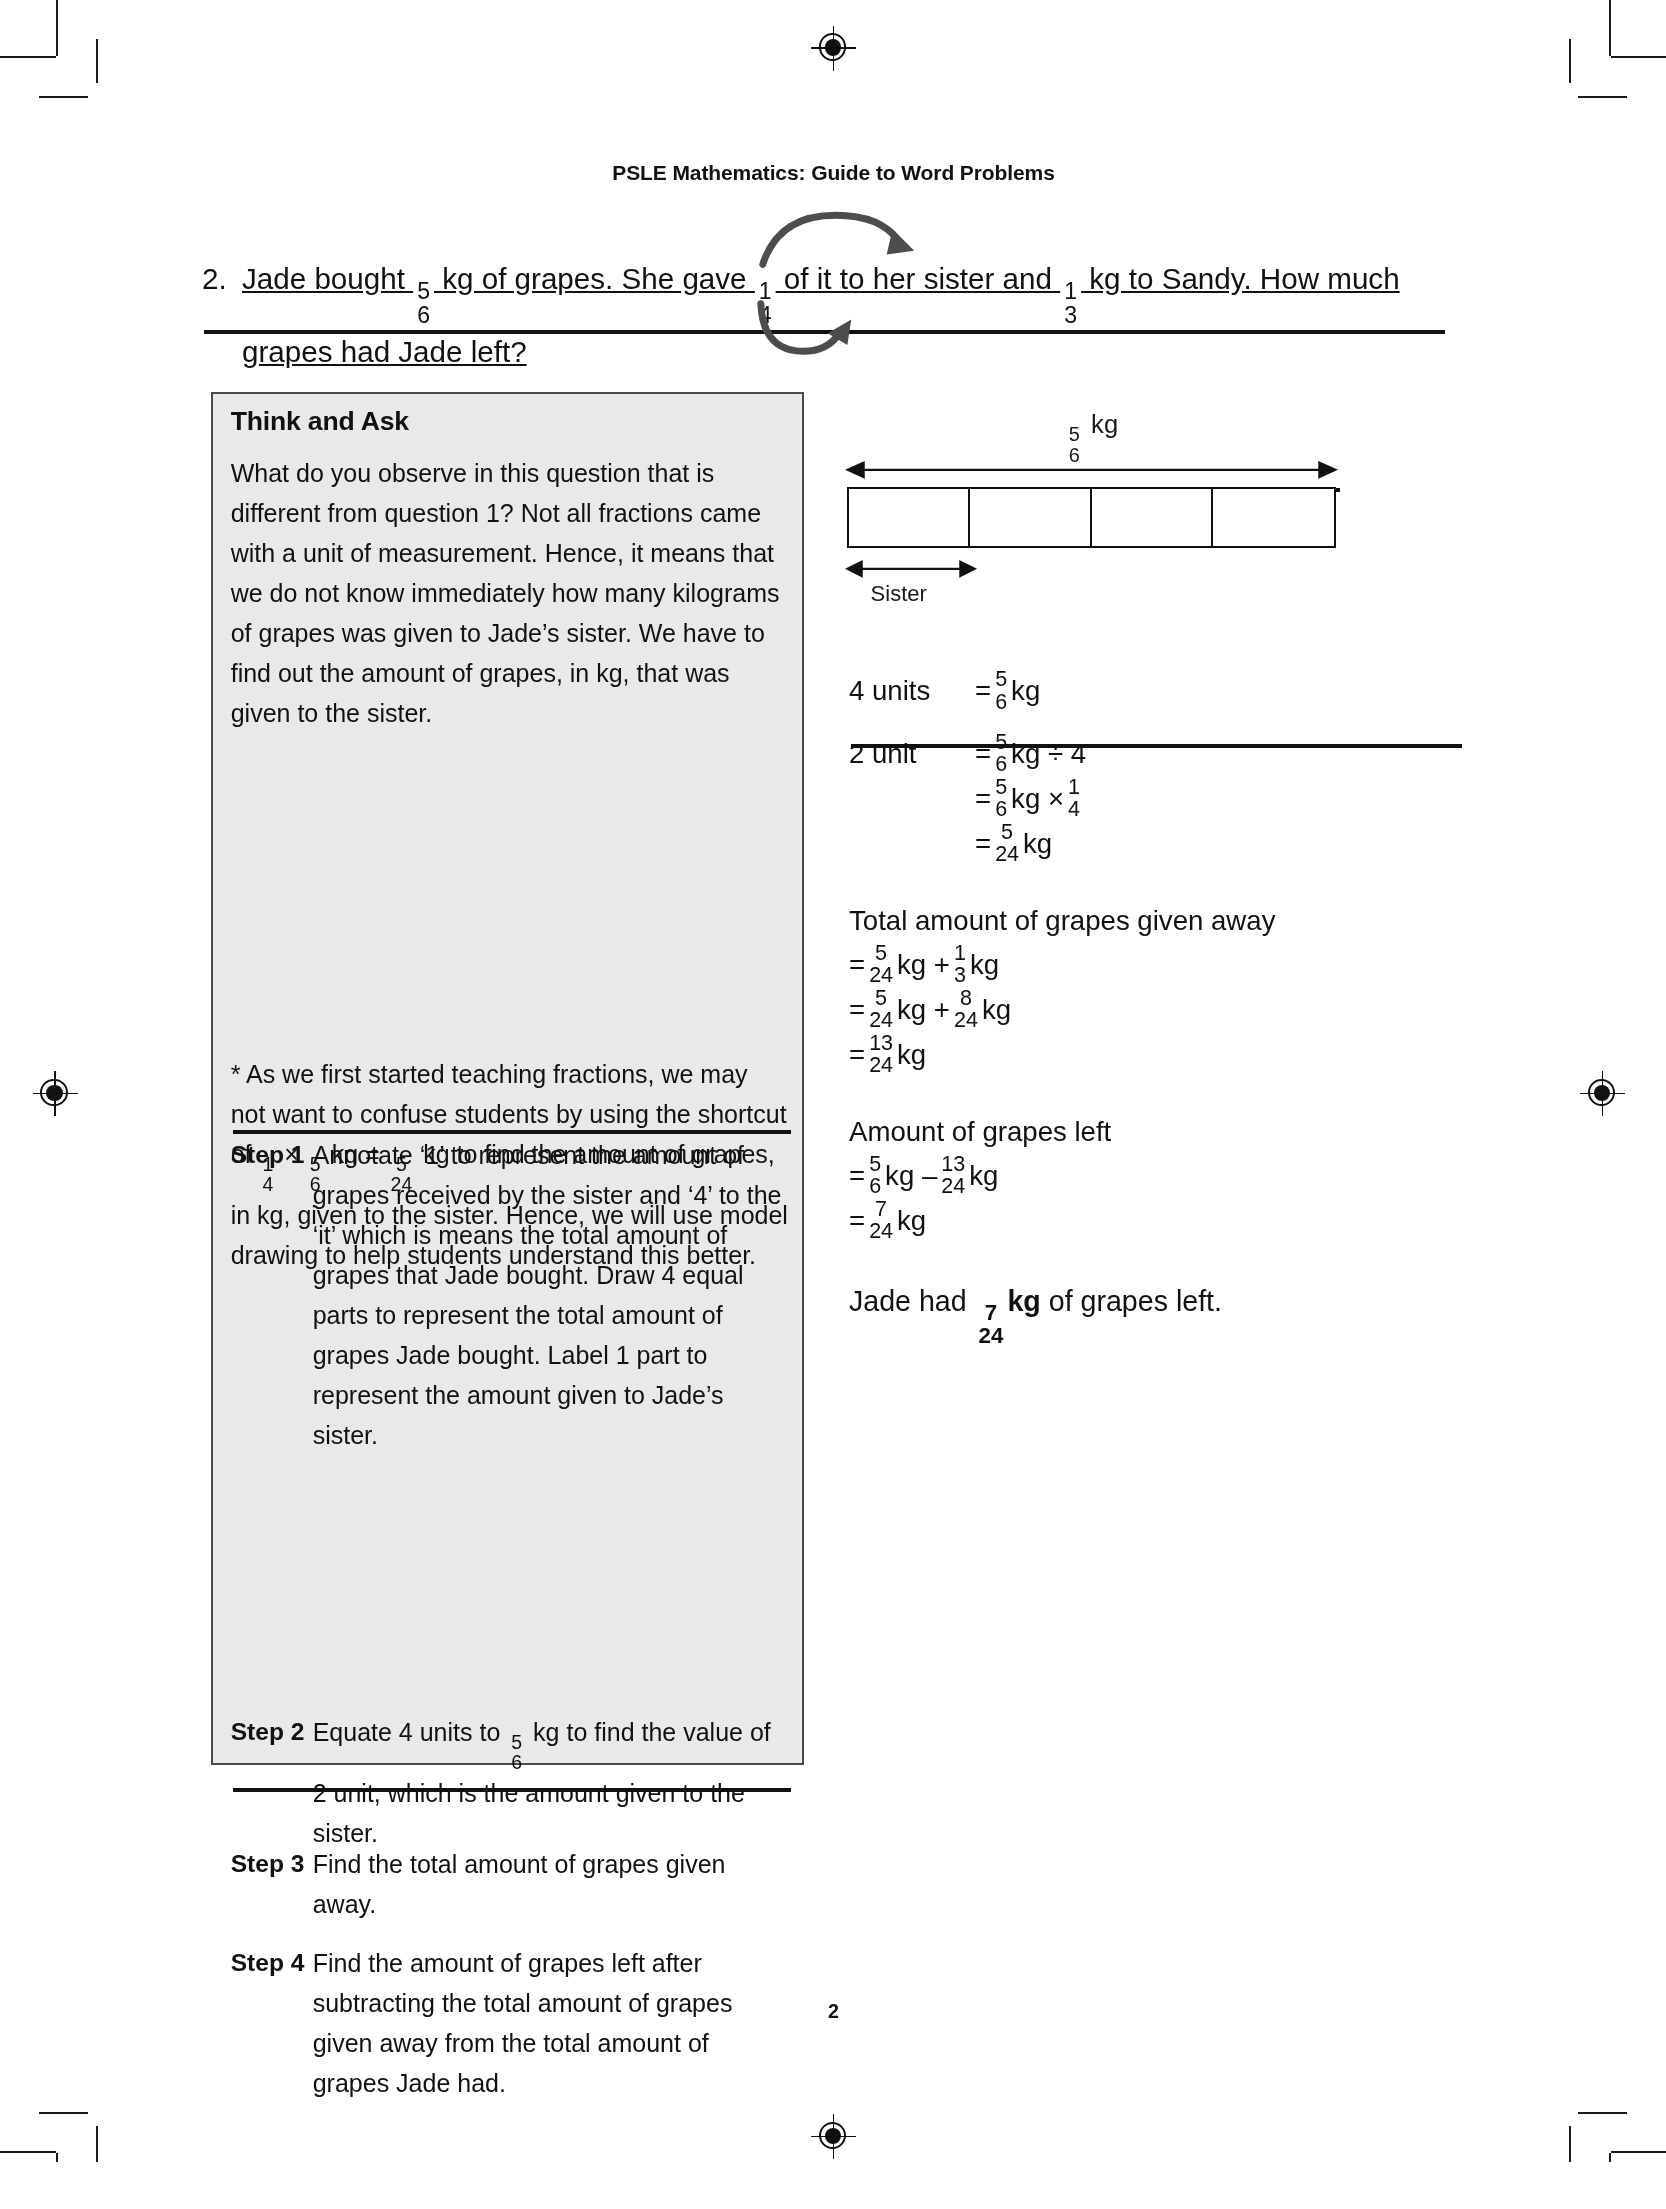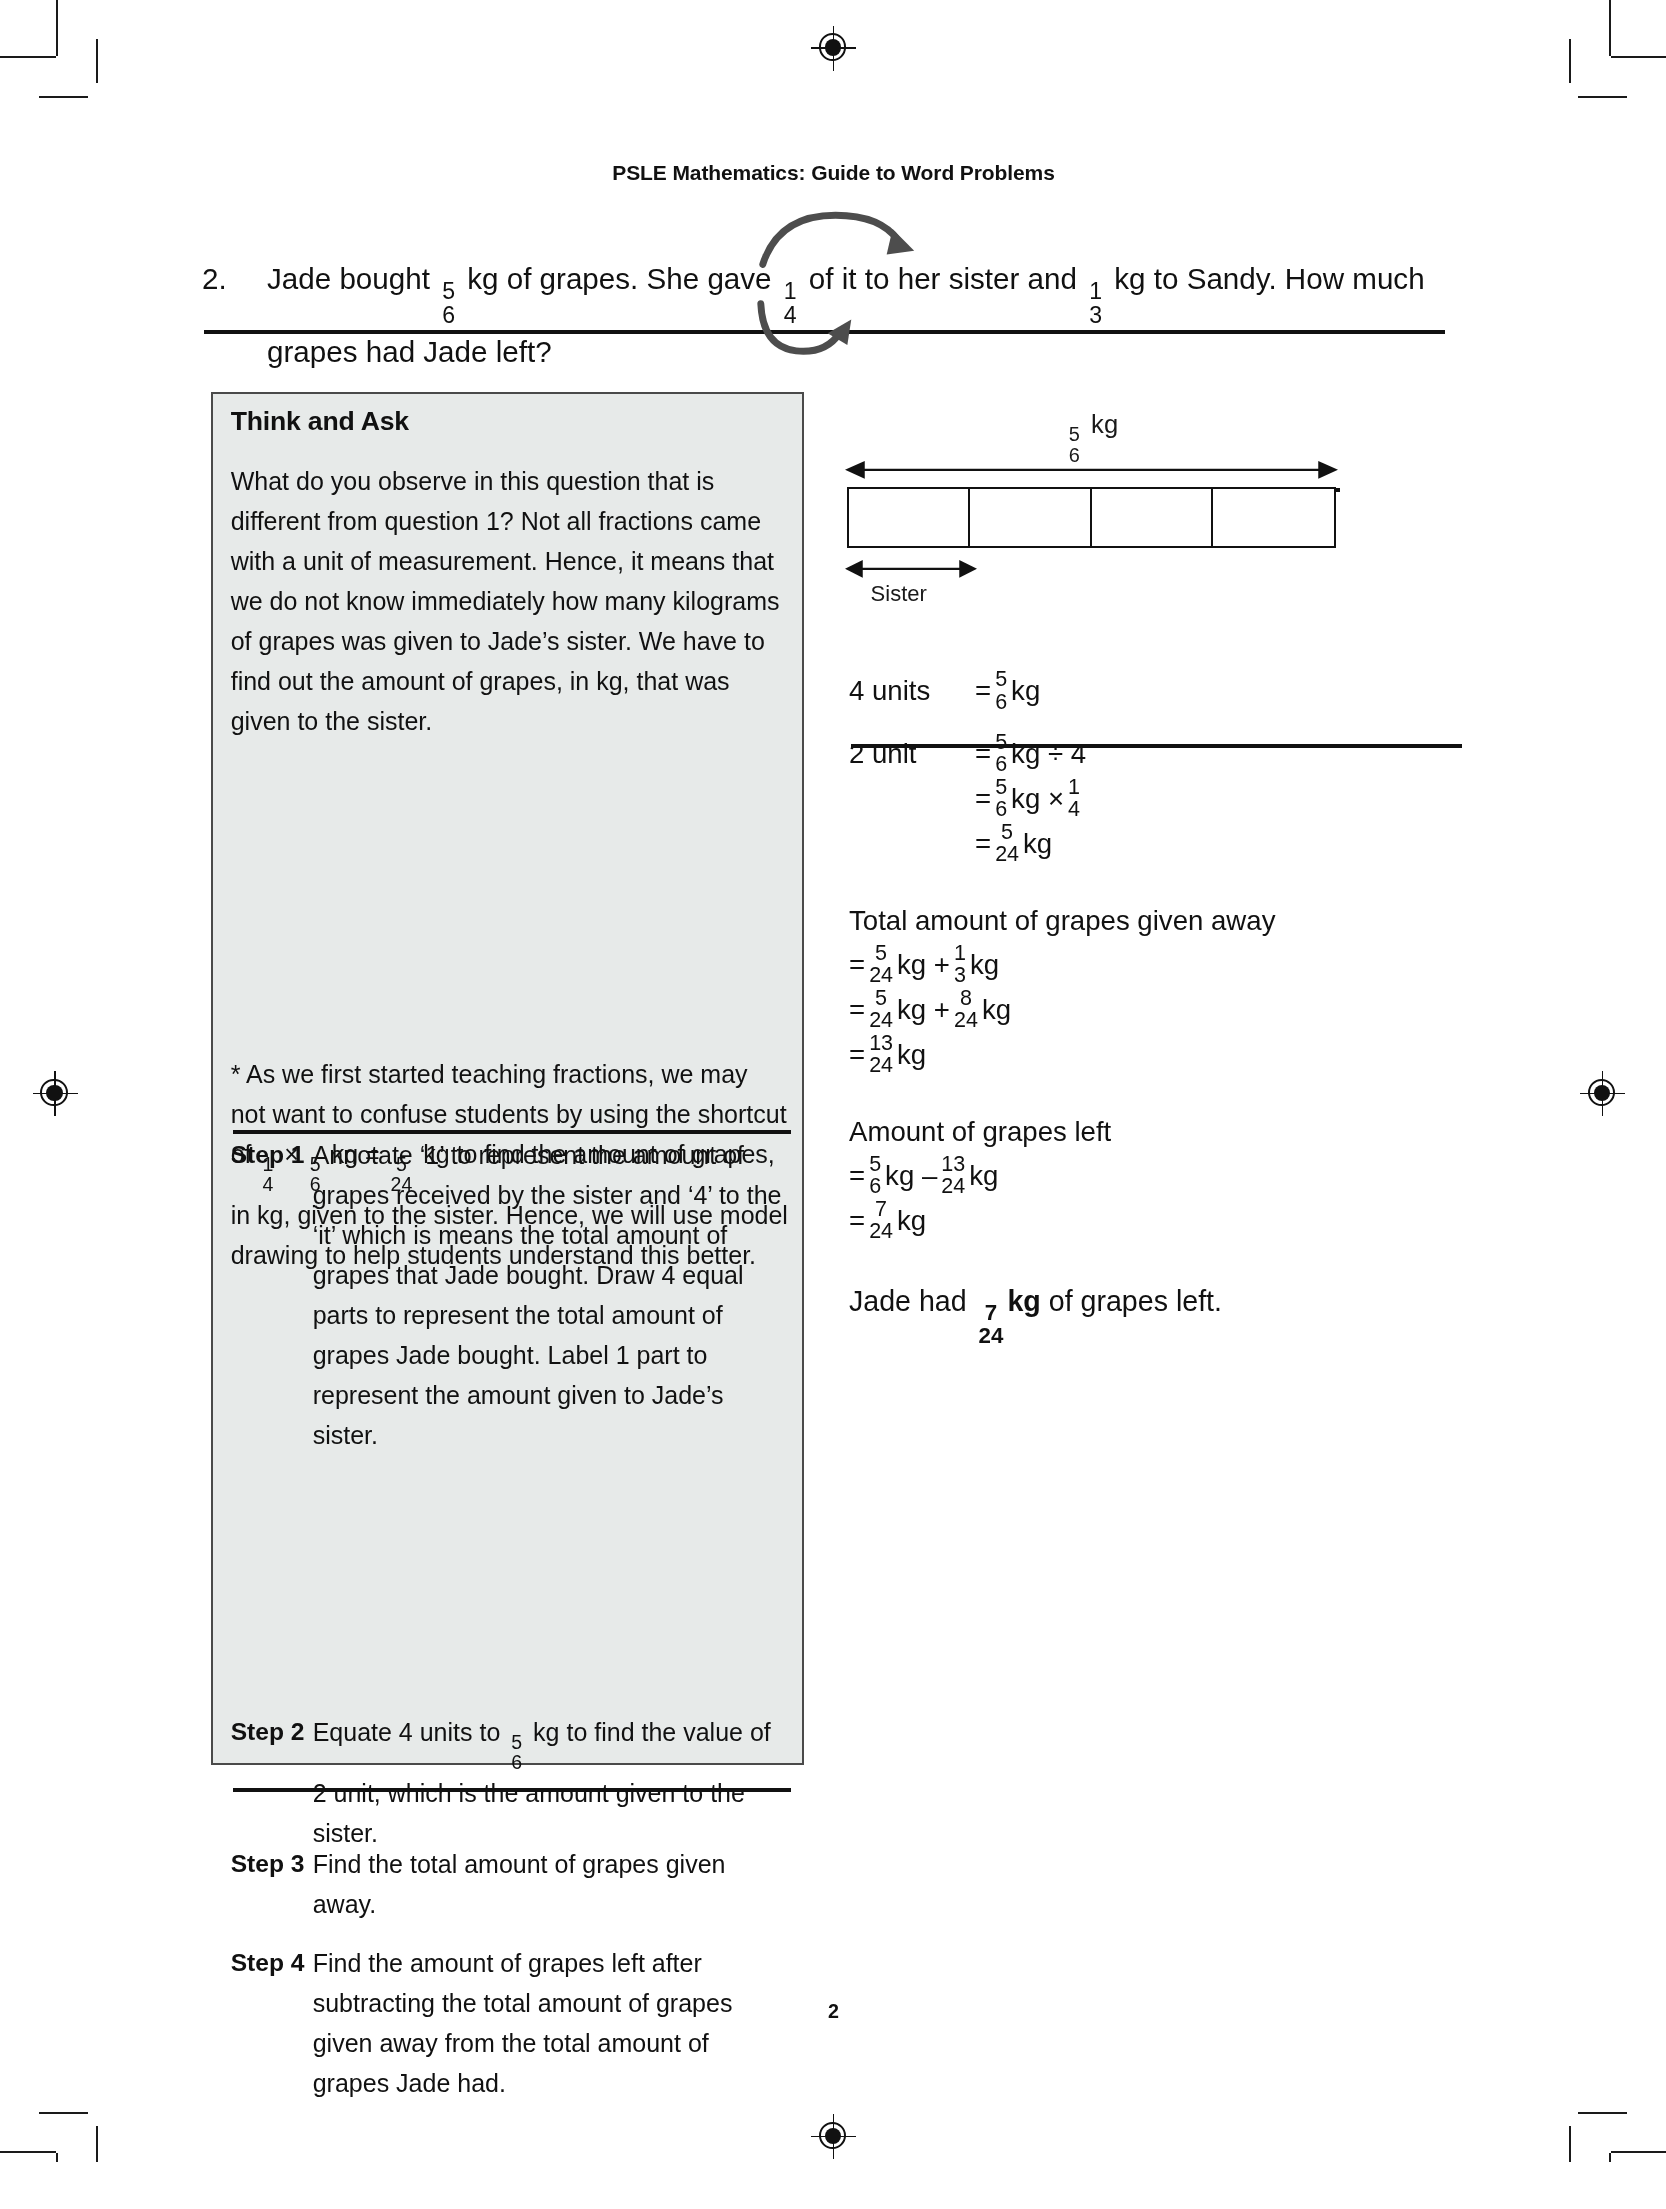--- a/index.html
+++ b/index.html
@@ -80,22 +80,23 @@
     line-height: 49px;
     color: #111;
   }
   .q-num {
     position: absolute;
     left: 0;
     top: 0;
     font-size: 29.6px;
   }
   .q-body {
-    margin-left: 65px;
+    margin-left: 40px;
     display: block;
+    text-decoration: underline;
   }
 
   
   .frac {
     display: inline-flex;
     flex-direction: column;
     align-items: center;
     vertical-align: -0.42em;
     line-height: 1;
     margin: 0 2px;
@@ -150,21 +151,21 @@
     color: #111;
   }
   .think-para {
     position: absolute;
     left: 17.7px;
     width: 558px;
     font-size: 25px;
     line-height: 40px;
     color: #111;
   }
-  .think-para.p-intro { top: 67px; }
+  .think-para.p-intro { top: 59px; }
   .think-para.p-note  { top: 660px; }
 
   .step-row {
     position: absolute;
     left: 17.7px;
     width: 558px;
     font-size: 25px;
     line-height: 40px;
     color: #111;
   }

